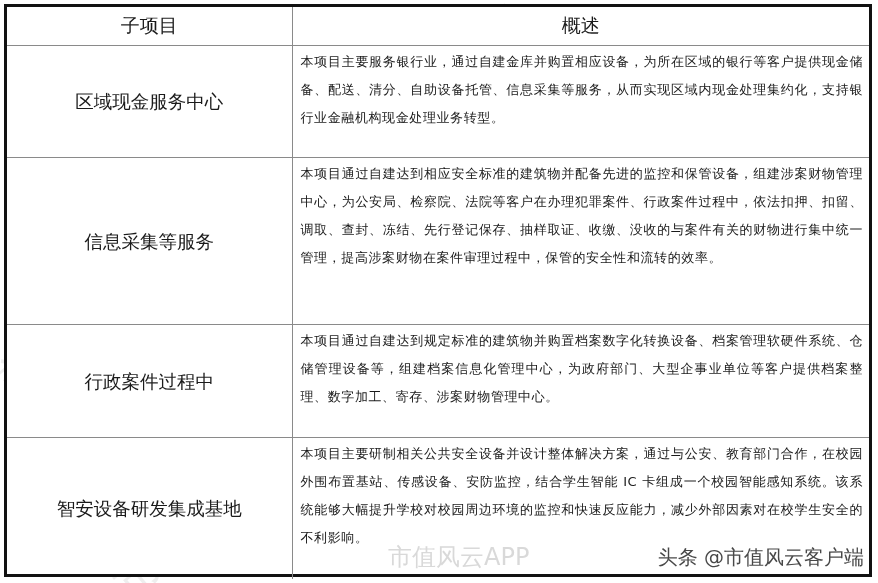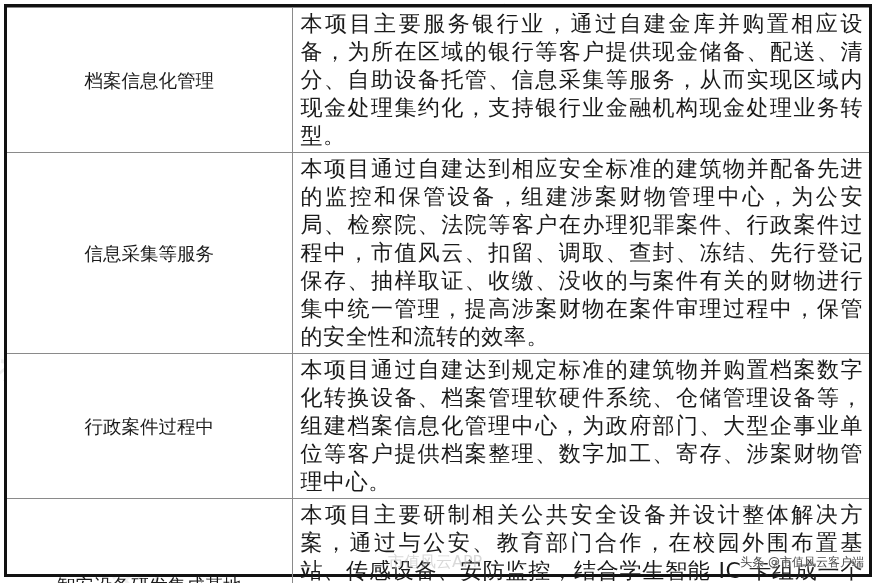--- a/index.html
+++ b/index.html
@@ -10,57 +10,61 @@
   table { border-collapse:collapse; width:100%; height:100%; table-layout:fixed; }
   th, td { border:1px solid #8a8a8a; padding:0; }
   tr:first-child th { border-top:none; }
   tr:last-child td { border-bottom:none; }
   th:first-child, td:first-child { border-left:none; }
   th:last-child, td:last-child { border-right:none; }
   th { font-weight:normal; font-size:19px; height:38px; text-align:center;
        font-family: "DejaVu Sans", "Liberation Sans", sans-serif; }
   td.name { text-align:center; vertical-align:middle; font-size:18.5px;
             font-family: "DejaVu Sans", "Liberation Sans", sans-serif; }
-  td.desc { font-size:22px; line-height:28px; padding:2px 6px 2px 8px;
+  td.desc { font-size:13px; line-height:28px; padding:2px 6px 2px 8px;
             text-align:justify; vertical-align:top; letter-spacing:0.6px;
             font-family: "DejaVu Sans", "Liberation Sans", sans-serif; }
   .wm { position:absolute; color:rgba(160,160,160,0.18); font-size:46px;
         transform:rotate(-40deg); pointer-events:none; white-space:nowrap;
         font-family: "DejaVu Sans", sans-serif; }
-  .credit { position:absolute; right:14px; bottom:12px; font-size:12px;
+  .credit { position:absolute; right:14px; bottom:12px; font-size:20px;
             color:rgba(40,40,40,0.85); font-family:"DejaVu Sans", sans-serif;
             text-shadow:0 0 2px #fff, 0 0 3px #fff; }
-  .credit2 { position:absolute; left:388px; bottom:10px; font-size:16px;
+  .credit2 { position:absolute; left:388px; bottom:10px; font-size:24px;
              color:rgba(180,180,180,0.5); font-family:"DejaVu Sans", sans-serif; }
 </style>
 </head>
 <body>
 
 <div class="wm" style="left:60px;top:90px;">市值风云</div>
 <div class="wm" style="left:360px;top:40px;">市值风云</div>
 <div class="wm" style="left:640px;top:60px;">市值风云</div>
 <div class="wm" style="left:-20px;top:300px;">市值风云</div>
 <div class="wm" style="left:260px;top:330px;">市值风云</div>
 <div class="wm" style="left:560px;top:300px;">市值风云</div>
 <div class="wm" style="left:100px;top:500px;">市值风云</div>
 
 <div class="table-wrap">
   <table>
     <colgroup>
         <col style="width:285px">
         <col>
       </colgroup>
     <tbody>
+        <tr>
+      <th>子项目</th>
+      <th>概述</th>
+    </tr>
     <tr style="height:112px">
-      <td class="name">档案信息化管理</td>
+      <td class="name">区域现金服务中心</td>
       <td class="desc">本项目主要服务银行业，通过自建金库并购置相应设备，为所在区域的银行等客户提供现金储备、配送、清分、自助设备托管、信息采集等服务，从而实现区域内现金处理集约化，支持银行业金融机构现金处理业务转型。</td>
     </tr>
     <tr style="height:167px">
       <td class="name">信息采集等服务</td>
-      <td class="desc">本项目通过自建达到相应安全标准的建筑物并配备先进的监控和保管设备，组建涉案财物管理中心，为公安局、检察院、法院等客户在办理犯罪案件、行政案件过程中，市值风云、扣留、调取、查封、冻结、先行登记保存、抽样取证、收缴、没收的与案件有关的财物进行集中统一管理，提高涉案财物在案件审理过程中，保管的安全性和流转的效率。</td>
+      <td class="desc">本项目通过自建达到相应安全标准的建筑物并配备先进的监控和保管设备，组建涉案财物管理中心，为公安局、检察院、法院等客户在办理犯罪案件、行政案件过程中，依法扣押、扣留、调取、查封、冻结、先行登记保存、抽样取证、收缴、没收的与案件有关的财物进行集中统一管理，提高涉案财物在案件审理过程中，保管的安全性和流转的效率。</td>
     </tr>
     <tr style="height:113px">
       <td class="name">行政案件过程中</td>
       <td class="desc">本项目通过自建达到规定标准的建筑物并购置档案数字化转换设备、档案管理软硬件系统、仓储管理设备等，组建档案信息化管理中心，为政府部门、大型企事业单位等客户提供档案整理、数字加工、寄存、涉案财物管理中心。</td>
     </tr>
     <tr style="height:141px">
       <td class="name">智安设备研发集成基地</td>
       <td class="desc">本项目主要研制相关公共安全设备并设计整体解决方案，通过与公安、教育部门合作，在校园外围布置基站、传感设备、安防监控，结合学生智能 IC 卡组成一个校园智能感知系统。该系统能够大幅提升学校对校园周边环境的监控和快速反应能力，减少外部因素对在校学生安全的不利影响。</td>
     </tr>
   </tbody>

